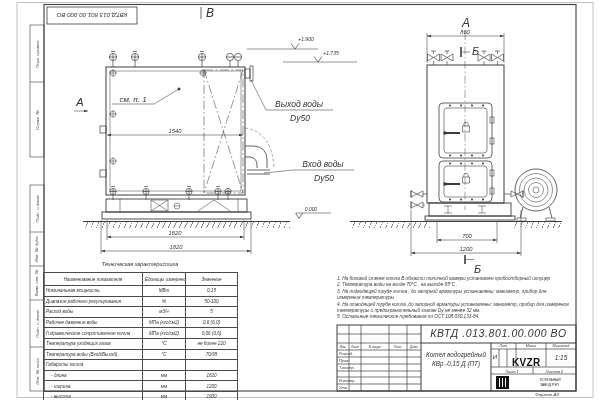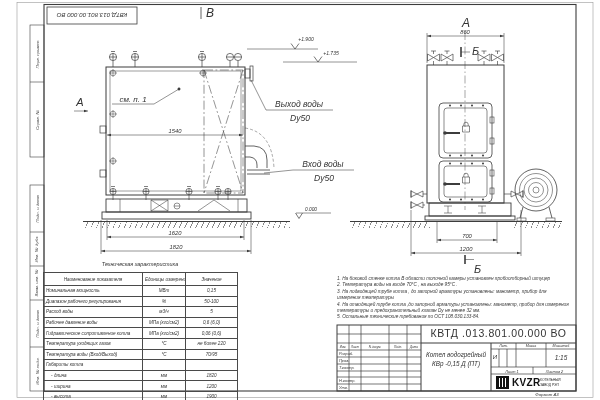--- a/index.html
+++ b/index.html
@@ -22,29 +22,29 @@
   table.tech th{text-align:center;height:12px;}
   td.c-name{text-align:left;}
   td.c-val{text-align:center;}
   col.c1{width:99px;} col.c2{width:43px;} col.c3{width:52px;}
   
   .notes{position:absolute;left:337px;top:276px;width:234px;font-size:4.7px;
          font-style:italic;line-height:6.1px;color:#3a3a3a;}
   .note-line{margin-bottom:0.4px;}
   
   .tb-doc{position:absolute;left:421px;top:327px;width:155px;text-align:center;
-          font-size:10.5px;letter-spacing:0.6px;}
+          font-size:10.5px;font-style:italic;letter-spacing:0.6px;}
   .tb-prod{position:absolute;left:421px;top:351px;width:70px;text-align:center;
            font-size:6.3px;font-style:italic;line-height:8.5px;}
   .tb-small{position:absolute;font-size:3.6px;font-style:italic;text-align:center;}
   .tb-role{position:absolute;left:339px;width:40px;font-size:3.9px;font-style:italic;text-align:left;}
   .tb-lit{position:absolute;font-size:6px;font-style:italic;text-align:center;}
   .logo-box{position:absolute;left:496px;top:376px;width:13px;height:13px;background:#111;}
   .logo-box i{position:absolute;top:2px;width:1.6px;height:9px;background:#fff;}
-  .logo-kvzr{position:absolute;left:512px;top:377px;font-size:10px;font-weight:bold;
+  .logo-kvzr{position:absolute;left:512px;top:357px;font-size:10px;font-weight:bold;
              font-style:normal;letter-spacing:0.3px;color:#111;}
   .logo-cap{position:absolute;left:540px;width:34px;font-size:3.3px;font-style:normal;color:#222;}
   .fmt{position:absolute;left:518px;top:391.5px;width:58px;text-align:center;
        font-size:4.3px;font-style:italic;}
   
   .gline{position:absolute;border-top:1.1px solid #3c3c3c;height:0;}
   .ghatch{position:absolute;height:5.5px;
           background:repeating-linear-gradient(115deg,transparent 0 4.2px,#8a8a8a 4.2px 5px);}
 </style>
 </head>

